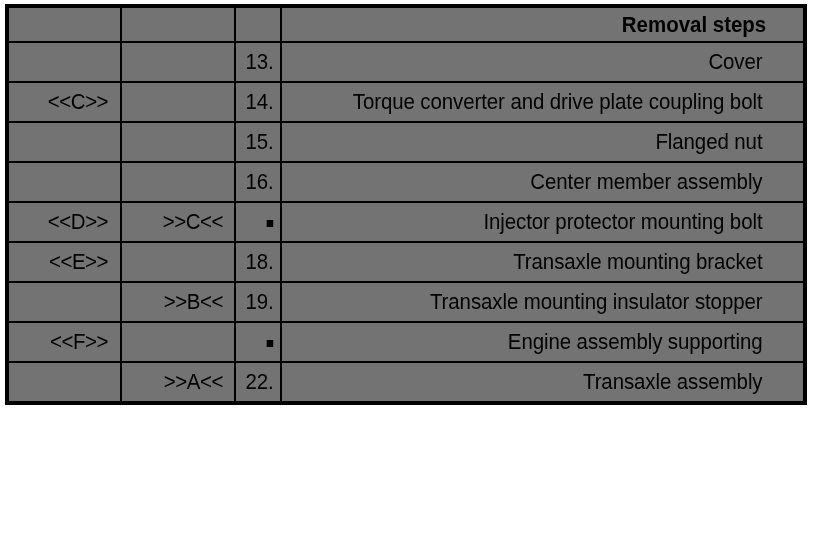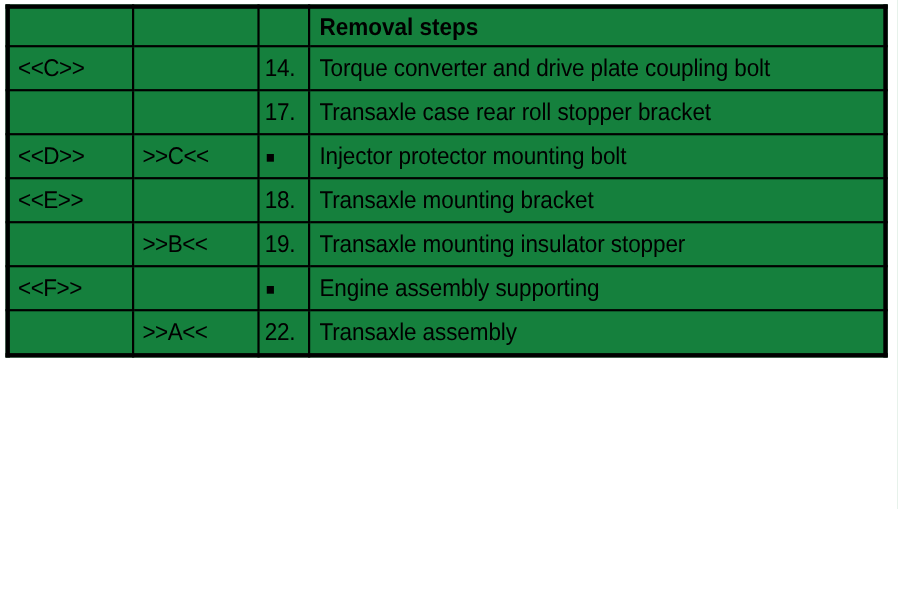--- a/index.html
+++ b/index.html
@@ -20,21 +20,22 @@
     background: #ffffff;
   }
   table.removal-table {
     position: absolute;
     left: 5px;
     top: 4px;
     width: 802px;
     border-collapse: collapse;
     table-layout: fixed;
     border: 4px solid #000000;
-    background: #15803d;
+    background: #737373;
+    text-align: right;
   }
   table.removal-table col.c-mark   { width: 113px; }
   table.removal-table col.c-sub    { width: 114px; }
   table.removal-table col.c-num    { width: 46px; }
   table.removal-table col.c-step   { width: 521px; }
 
   table.removal-table td {
     border: 2px solid #000000;
     padding: 0;
     height: 38px;
@@ -105,20 +106,34 @@
         <td>
             <span class="cell-inner mark"></span>
           </td>
         <td>
             <span class="cell-inner num"></span>
           </td>
         <td>
             <span class="header-label">Removal steps</span>
           </td>
       </tr>
+    <tr>
+          <td>
+            <span class="cell-inner mark"></span>
+          </td>
+          <td>
+            <span class="cell-inner mark"></span>
+          </td>
+          <td>
+            <span class="cell-inner num">13.</span>
+          </td>
+          <td>
+            <span class="cell-inner step">Cover</span>
+          </td>
+        </tr>
         <tr>
           <td>
             <span class="cell-inner mark">&lt;&lt;C&gt;&gt;</span>
           </td>
           <td>
             <span class="cell-inner mark"></span>
           </td>
           <td>
             <span class="cell-inner num">14.</span>
           </td>
@@ -127,24 +142,38 @@
           </td>
         </tr>
         <tr>
           <td>
             <span class="cell-inner mark"></span>
           </td>
           <td>
             <span class="cell-inner mark"></span>
           </td>
           <td>
-            <span class="cell-inner num">17.</span>
-          </td>
-          <td>
-            <span class="cell-inner step">Transaxle case rear roll stopper bracket</span>
+            <span class="cell-inner num">15.</span>
+          </td>
+          <td>
+            <span class="cell-inner step">Flanged nut</span>
+          </td>
+        </tr>
+        <tr>
+          <td>
+            <span class="cell-inner mark"></span>
+          </td>
+          <td>
+            <span class="cell-inner mark"></span>
+          </td>
+          <td>
+            <span class="cell-inner num">16.</span>
+          </td>
+          <td>
+            <span class="cell-inner step">Center member assembly</span>
           </td>
         </tr>
         <tr>
           <td>
             <span class="cell-inner mark">&lt;&lt;D&gt;&gt;</span>
           </td>
           <td>
             <span class="cell-inner mark">&gt;&gt;C&lt;&lt;</span>
           </td>
           <td>

